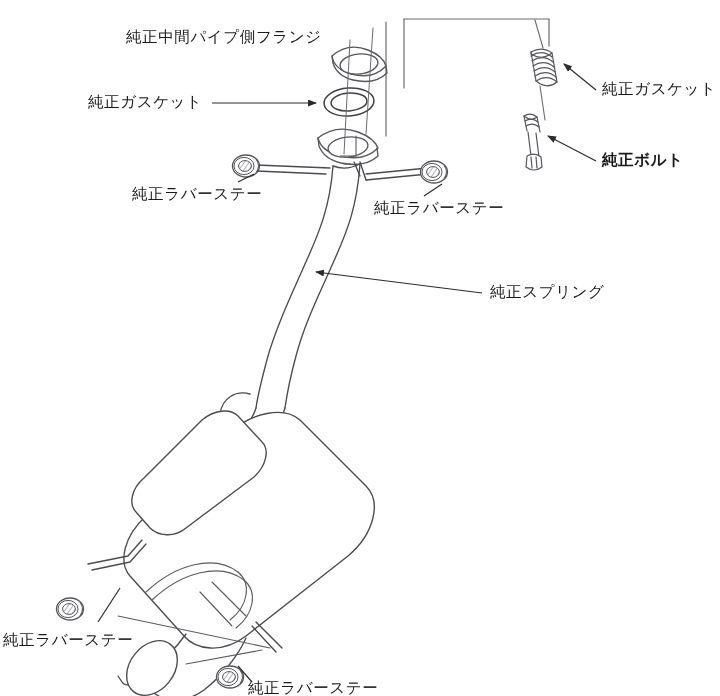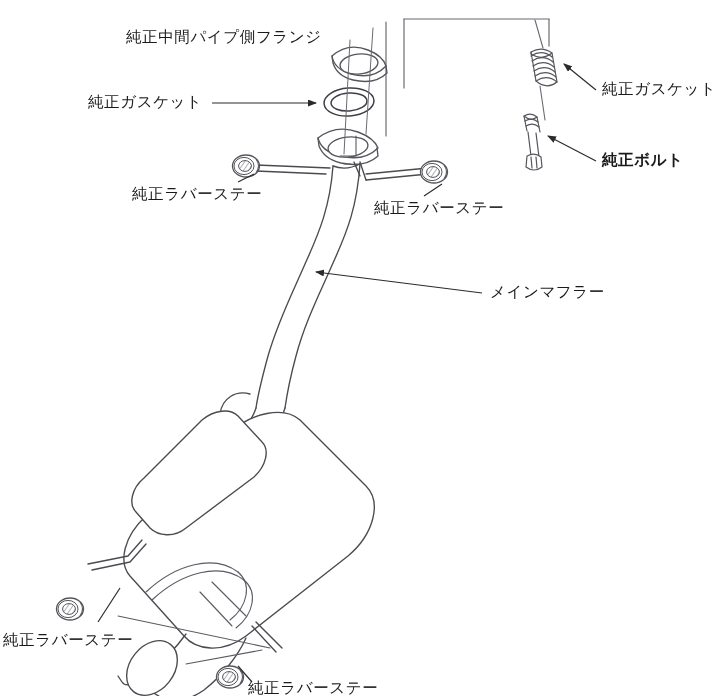--- a/index.html
+++ b/index.html
@@ -248,17 +248,17 @@
       <line x1="252" y1="666" x2="238" y2="650"></line>
     </g>
   </svg>
 
   <div class="lbl lbl-flange">純正中間パイプ側フランジ</div>
   <div class="lbl lbl-gasket">純正ガスケット</div>
   <div class="lbl lbl-spring">純正ガスケット</div>
   <div class="lbl lbl-bolt">純正ボルト</div>
   <div class="lbl lbl-stay-1">純正ラバーステー</div>
   <div class="lbl lbl-stay-2">純正ラバーステー</div>
-  <div class="lbl lbl-muffler">メインマフラー</div>
+  <div class="lbl lbl-muffler">純正スプリング</div>
   <div class="lbl lbl-stay-3">純正ラバーステー</div>
   <div class="lbl lbl-stay-4">純正ラバーステー</div>
 
 </div>
 
 </body></html>

